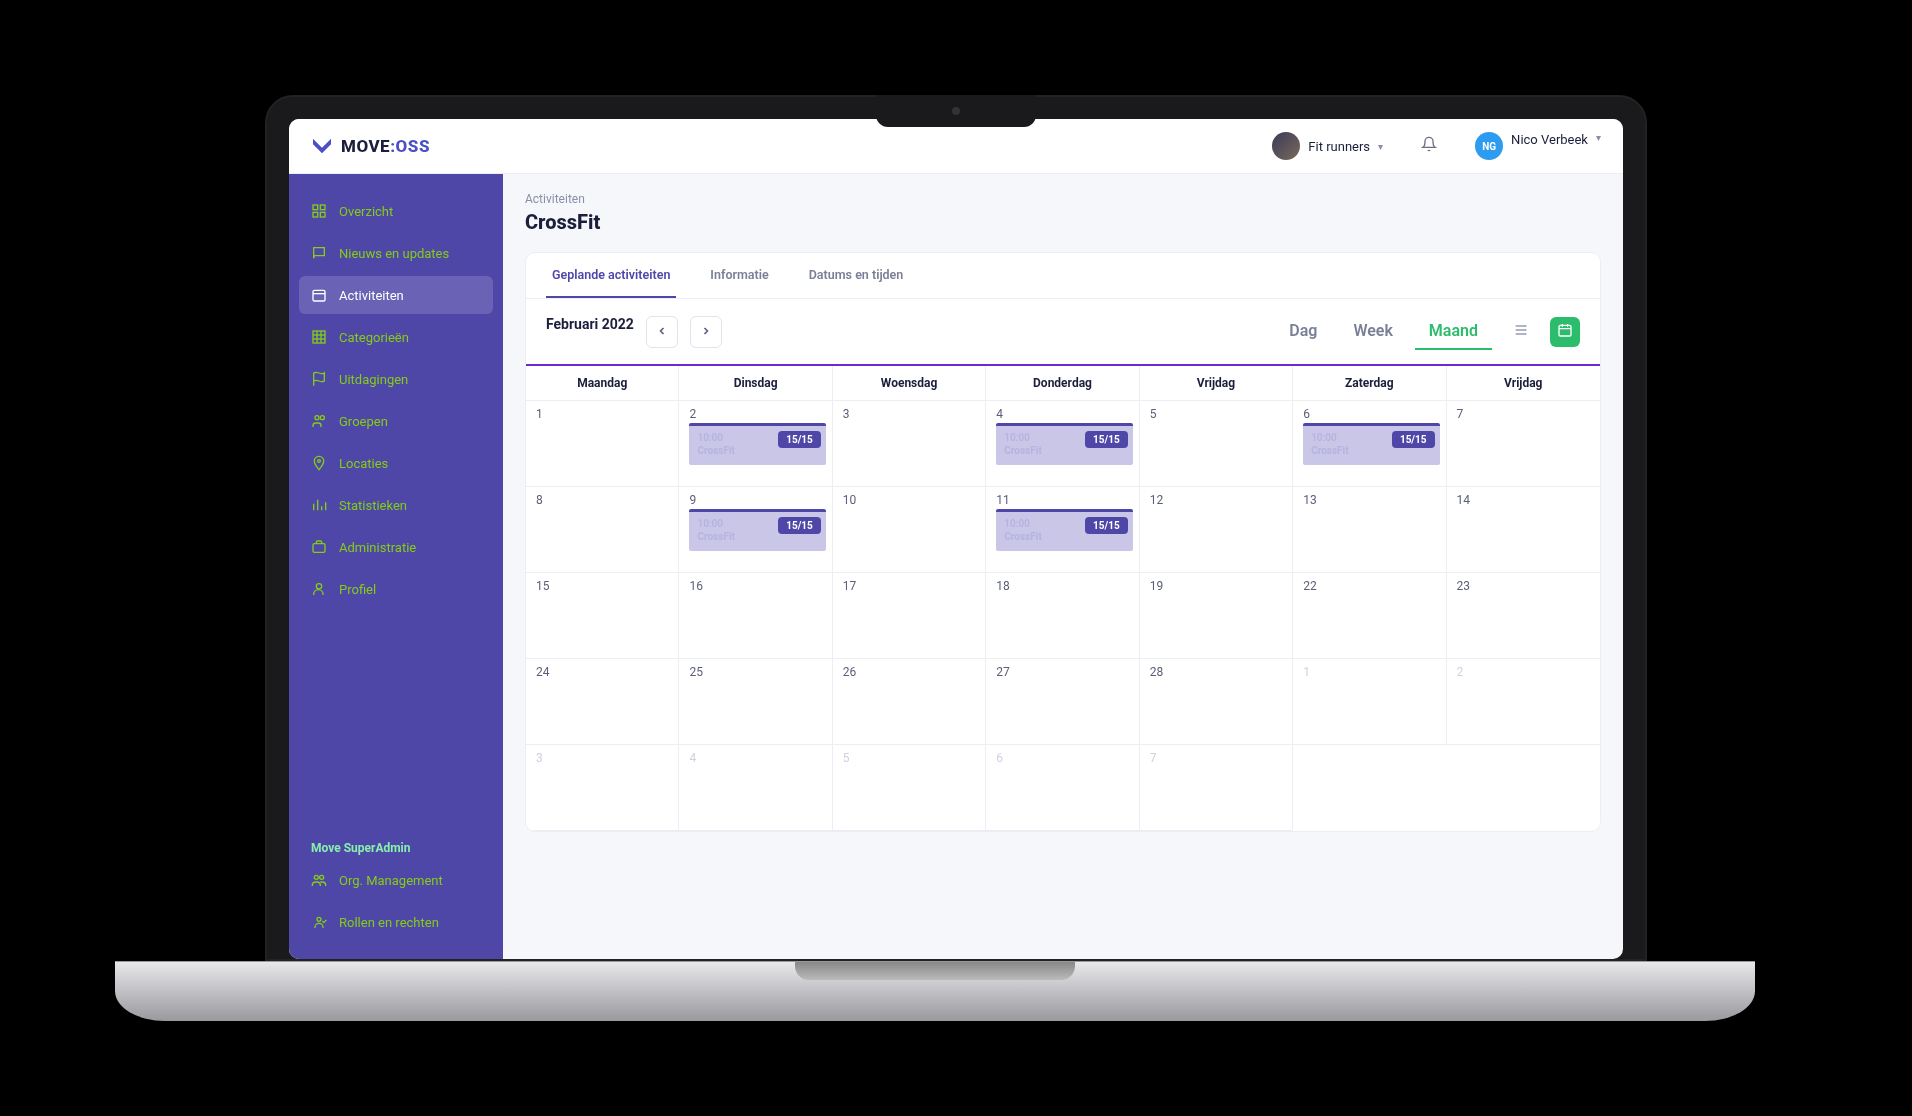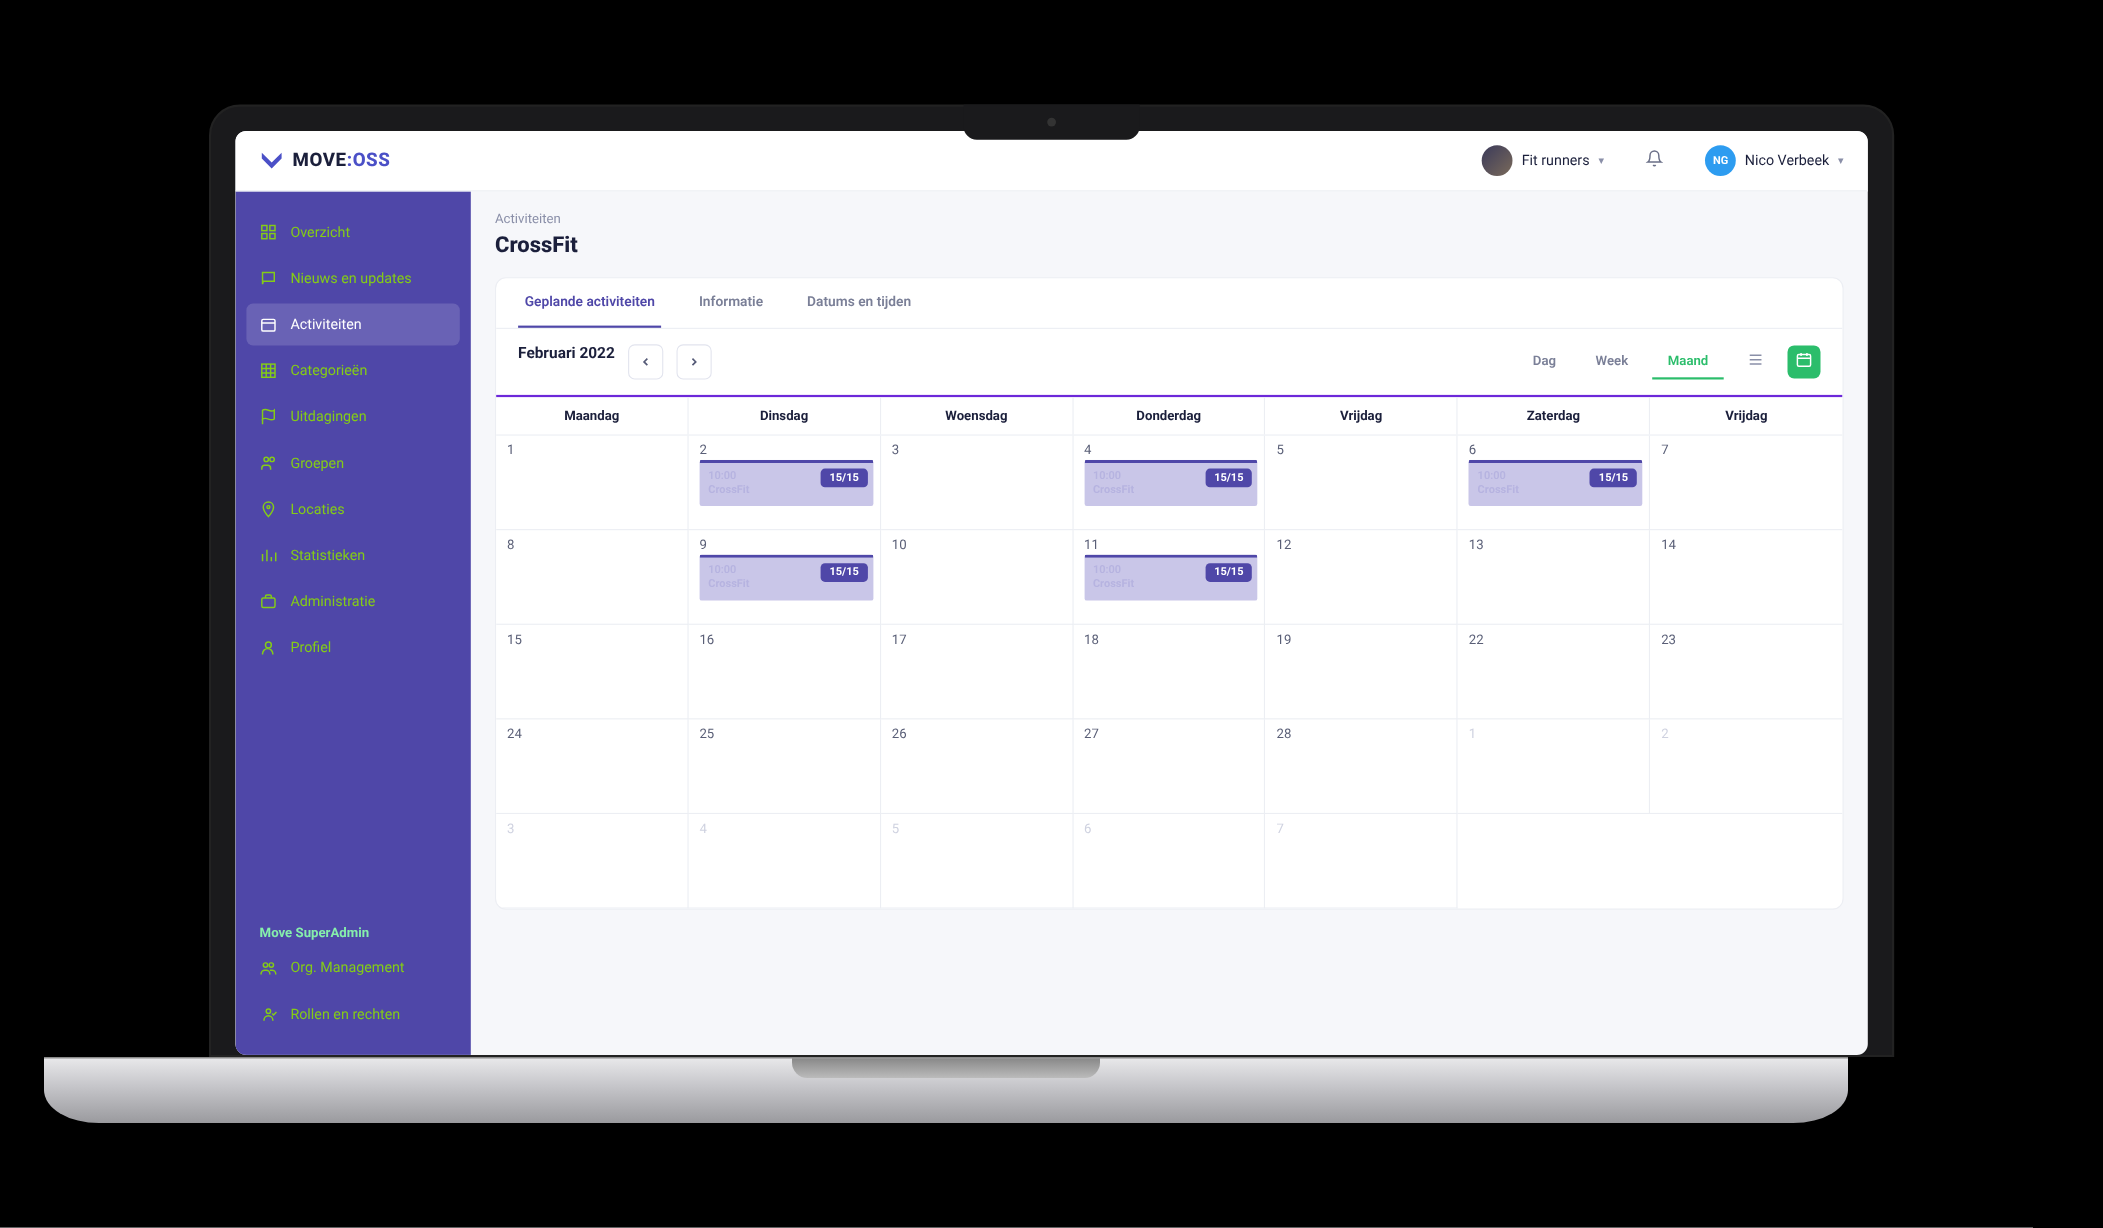--- a/index.html
+++ b/index.html
@@ -6,21 +6,21 @@
 body {
   background: #000;
   font-family: -apple-system, BlinkMacSystemFont, 'Segoe UI', Roboto, sans-serif;
   width: 1912px;
   height: 1116px;
   display: flex;
   align-items: center;
   justify-content: center;
 }
 .laptop-frame {
-  width: 1532px;
+  width: 1382px;
   position: relative;
 }
 .laptop-bezel {
   background: #1a1a1c;
   border-radius: 28px 28px 0 0;
   padding: 22px 22px 0 22px;
   border: 2px solid #222;
 }
 .laptop-notch {
   position: absolute;
@@ -90,21 +90,21 @@
   font-size: 17px;
   letter-spacing: .5px;
 }
 .logo .mark svg { display: block; }
 .logo .word1 { color: #1b1f3b; }
 .logo .word2 { color: #4b50c7; }
 .topbar-right { display: flex; align-items: center; gap: 30px; }
 .org-switch { display: flex; align-items: center; gap: 8px; font-size: 13px; color: #1b1f3b; cursor: pointer; }
 .org-avatar { width: 28px; height: 28px; border-radius: 50%; background: linear-gradient(135deg,#3a3a5a,#7a6a5a); }
 .bell-btn { width: 32px; height: 32px; display: flex; align-items: center; justify-content: center; cursor: pointer; color: #6a6f87; }
-.user-switch { display: flex; align-items: center; gap: 8px; font-size: 13px; color: #1b1f3b; cursor: pointer; }
+.user-switch { display: flex; align-items: flex-start; gap: 8px; font-size: 13px; color: #1b1f3b; cursor: pointer; }
 .user-avatar { width: 28px; height: 28px; border-radius: 50%; background: #2d9cf0; color: #fff; font-size: 10px; font-weight: 700; display: flex; align-items: center; justify-content: center; }
 .chev { font-size: 10px; color: #8a8fa8; }
 .body { flex: 1; display: flex; overflow: hidden; }
 .sidebar {
   width: 214px;
   background: #4f47a8;
   color: #d6d4f0;
   display: flex;
   flex-direction: column;
   padding: 18px 10px;
@@ -156,21 +156,21 @@
   border: 1px solid #e2e4ee;
   border-radius: 6px;
   background: #fff;
   display: flex; align-items: center; justify-content: center;
   cursor: pointer; color: #555a77;
 }
 .tb-right { display: flex; align-items: center; gap: 14px; }
 .view-tabs { display: flex; gap: 8px; }
 .view-tab {
   padding: 8px 14px;
-  font-size: 12px;
+  font-size: 16px;
   font-weight: 600;
   color: #7a7f97;
   cursor: pointer;
   border-bottom: 2px solid transparent;
 }
 .view-tab.active { color: #2bbd6b; border-bottom-color: #2bbd6b; }
 .display-toggle {
   width: 30px; height: 30px;
   border-radius: 6px;
   display: flex; align-items: center; justify-content: center;

